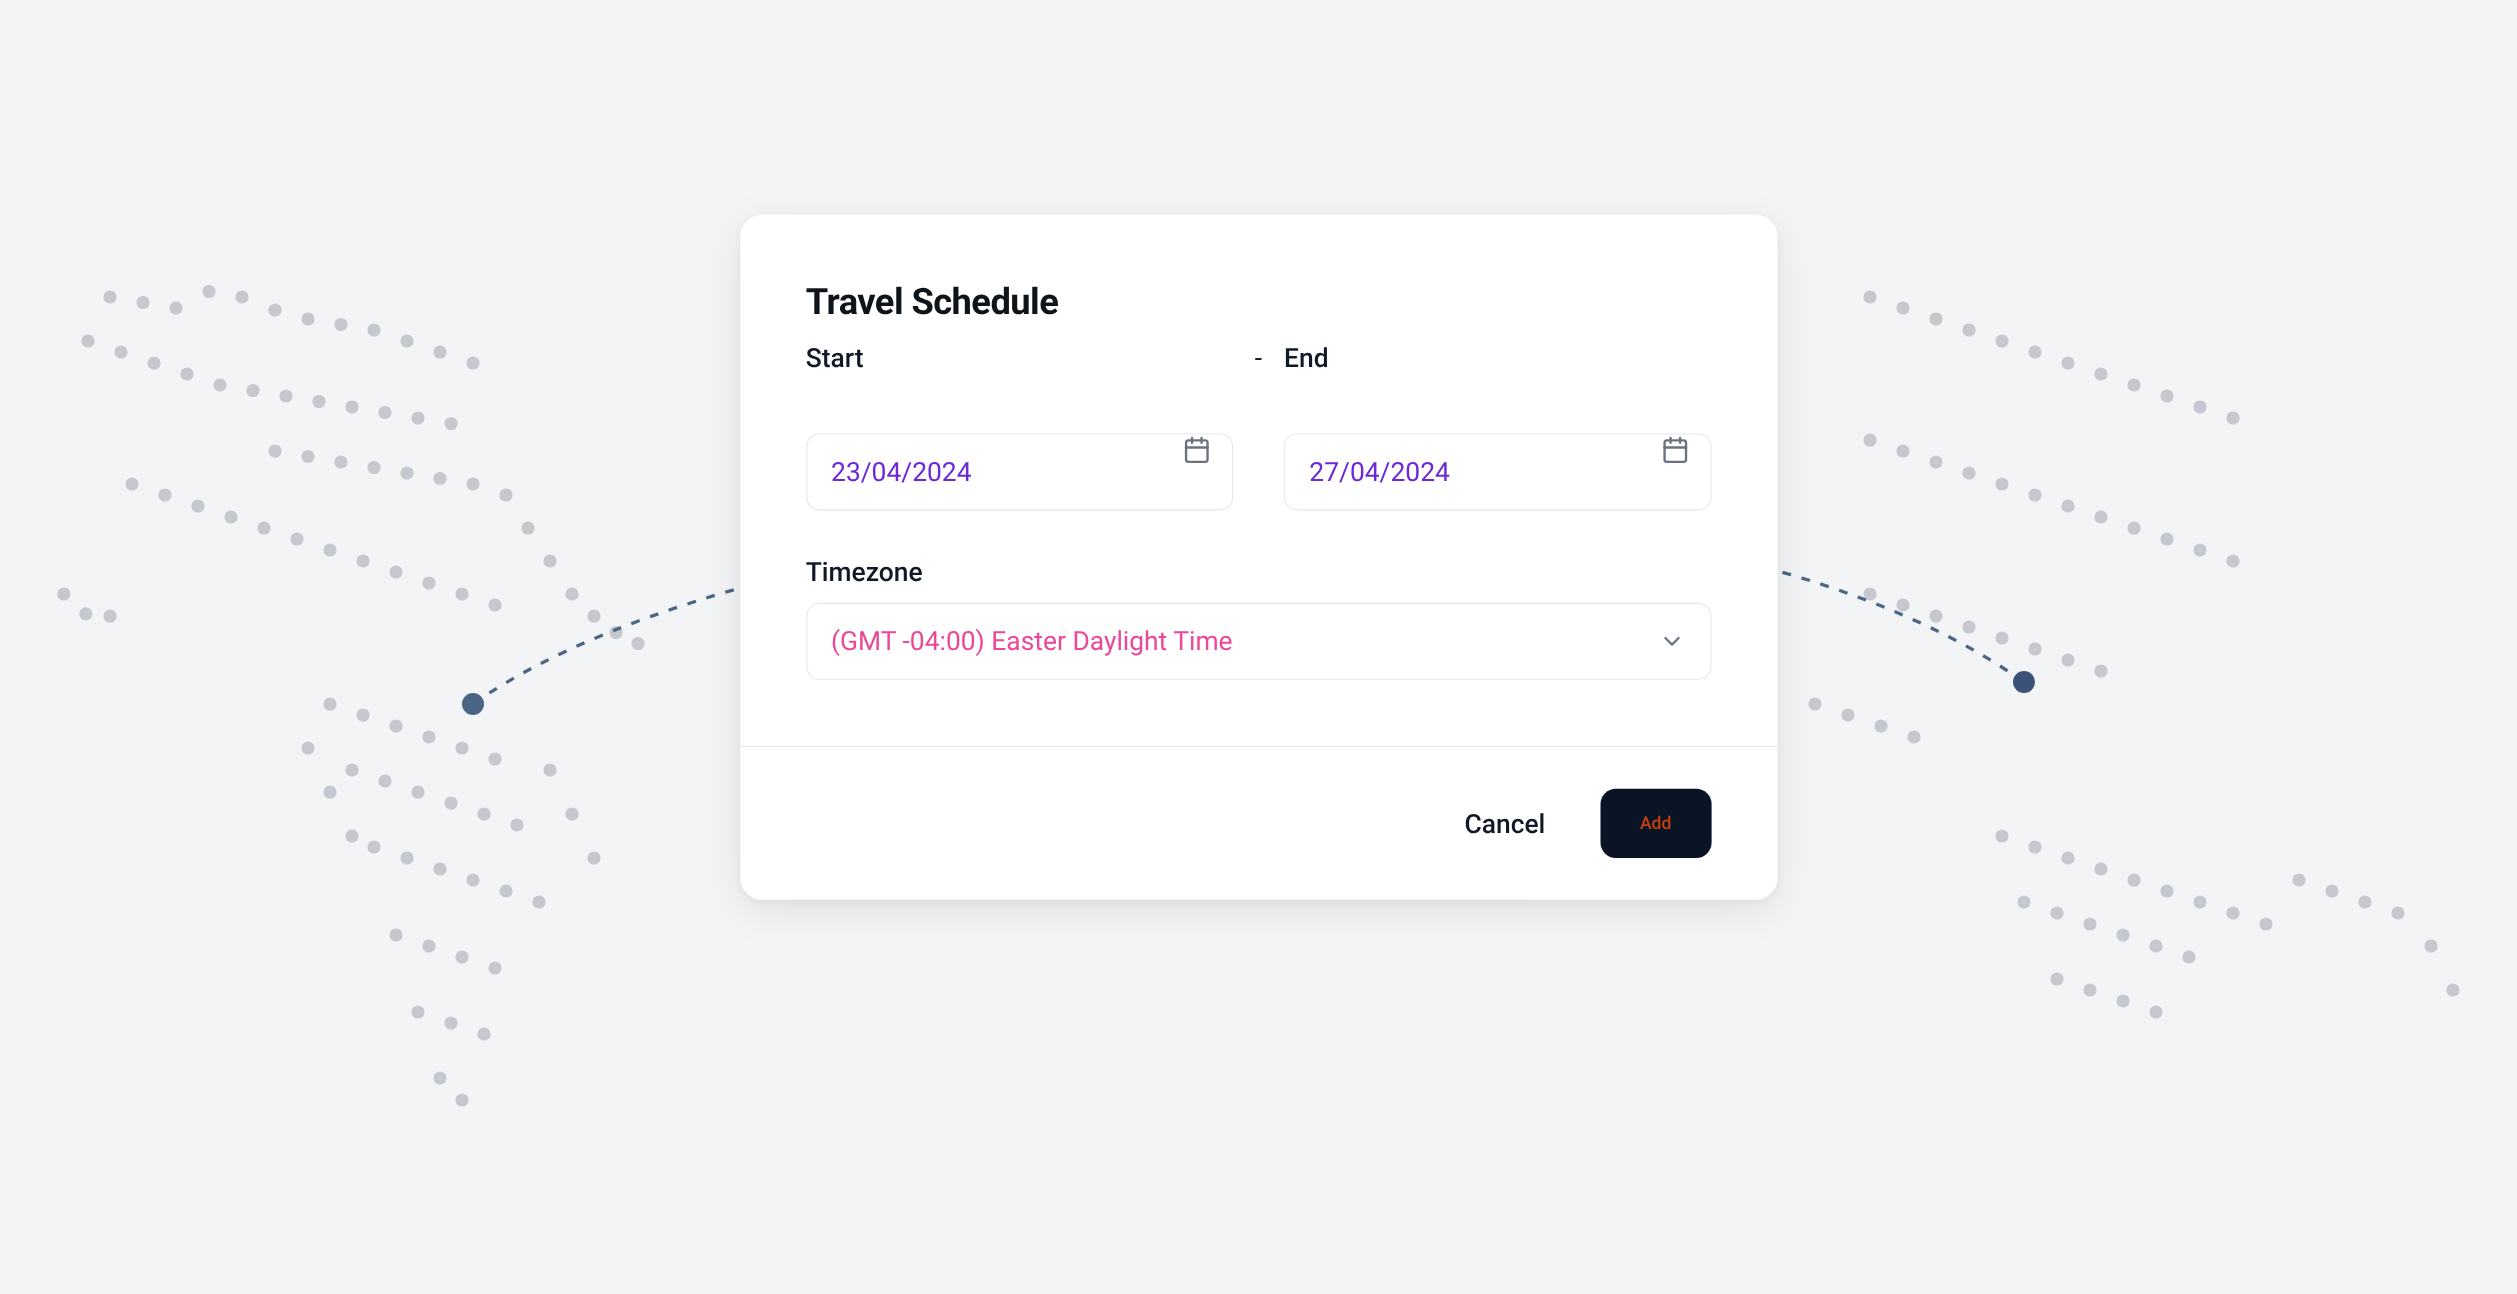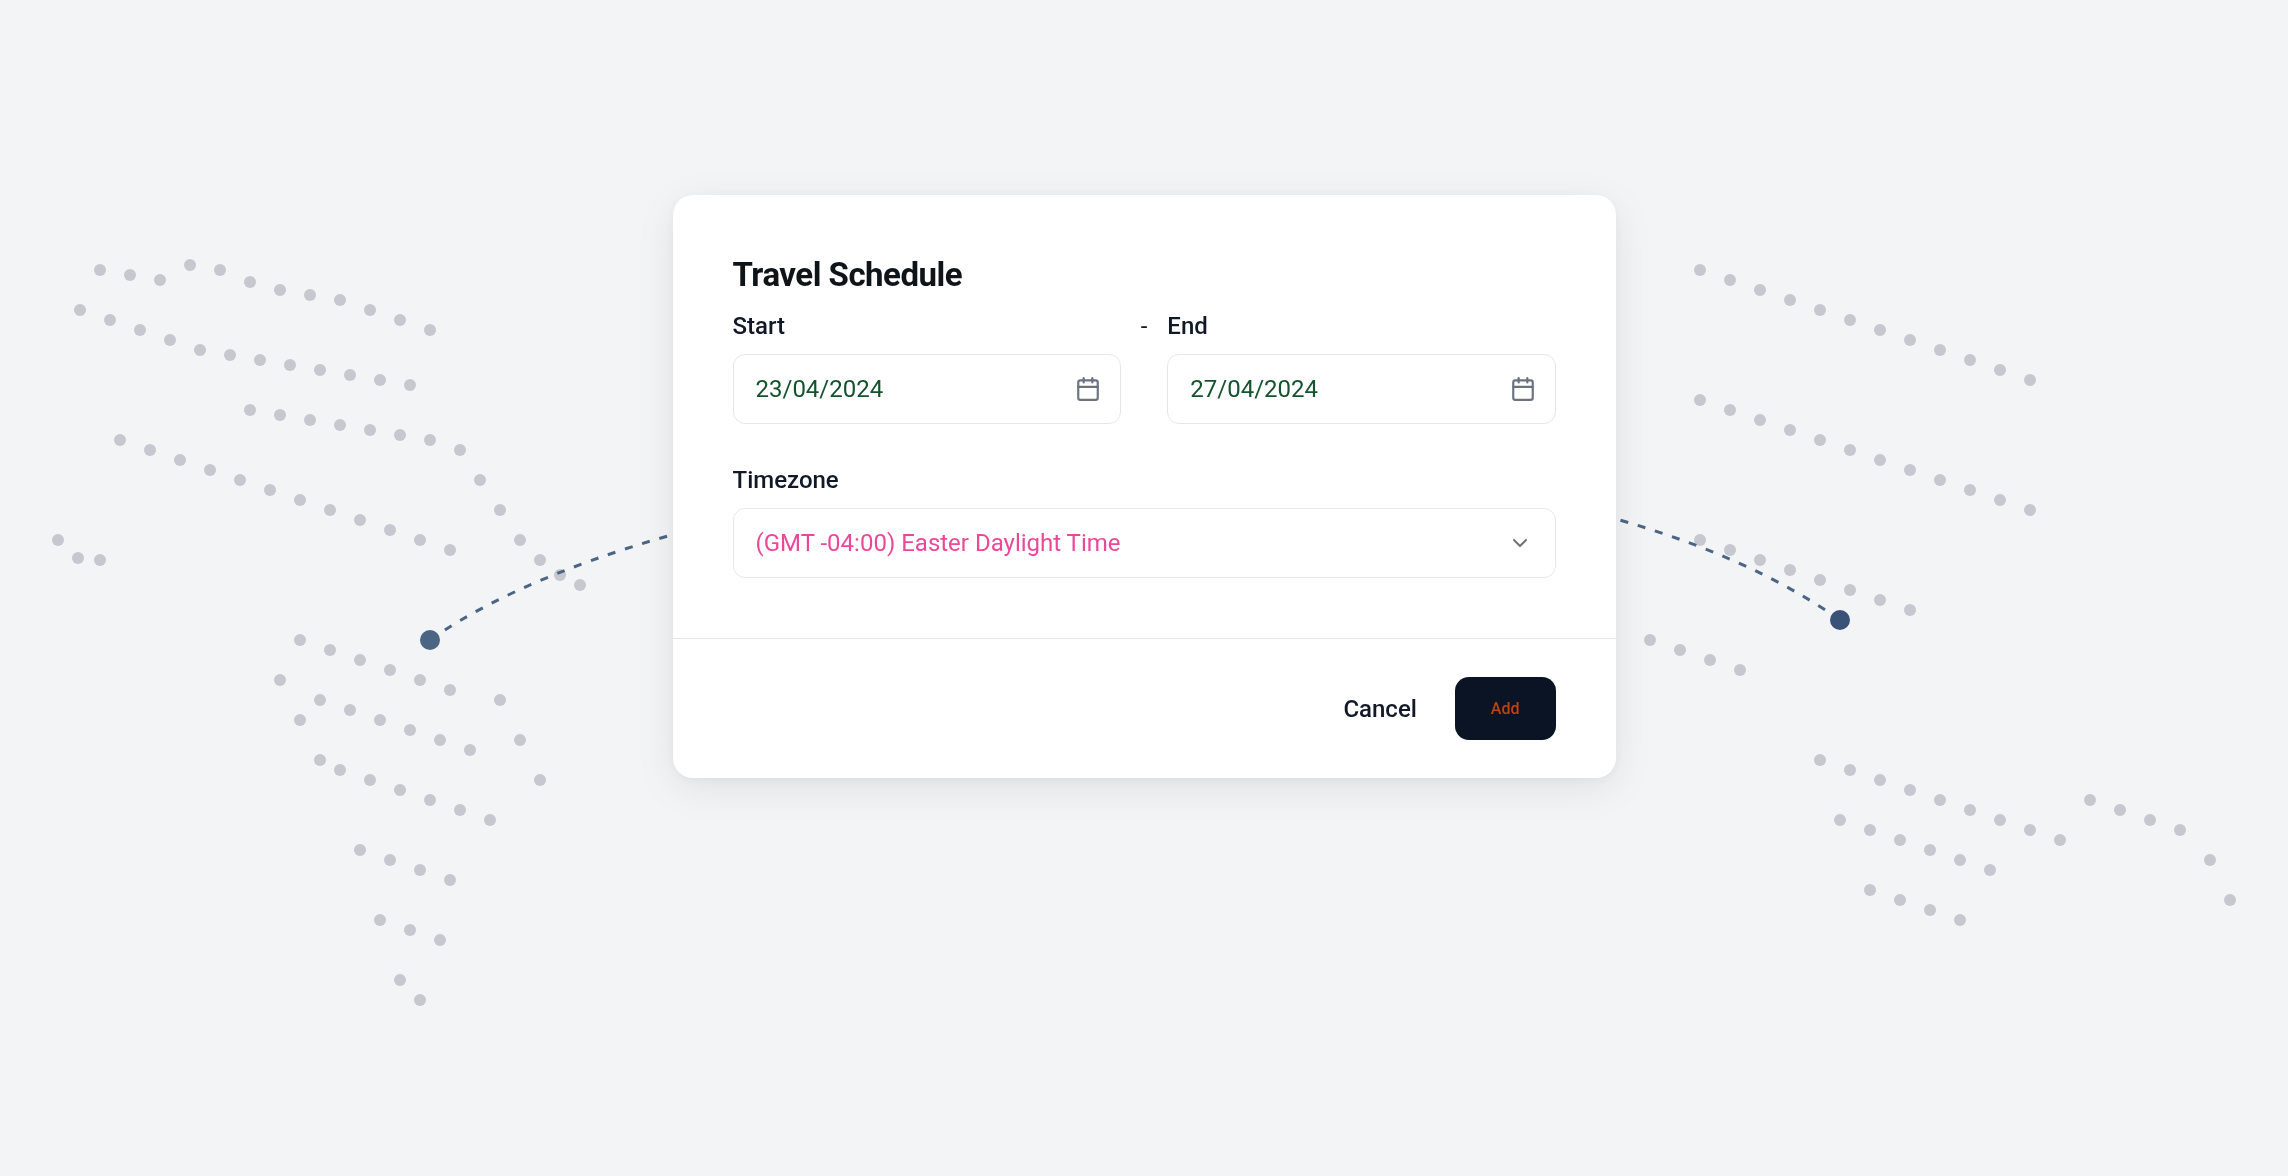--- a/index.html
+++ b/index.html
@@ -103,26 +103,27 @@
 
     .input-wrapper {
       position: relative;
     }
 
     .date-input {
       width: 100%;
       height: 70px;
       padding: 0 60px 0 22px;
       font-size: 24px;
-      color: #14532d;
+      color: #6d28d9;
       background: #ffffff;
       border: 1.5px solid #e5e7eb;
       border-radius: 12px;
       outline: none;
       font-family: inherit;
+      margin-top: 40px;
     }
 
     .input-icon {
       position: absolute;
       right: 20px;
       top: 50%;
       transform: translateY(-50%);
       width: 26px;
       height: 26px;
       color: #6b7280;
@@ -167,21 +168,21 @@
       color: #6b7280;
       pointer-events: none;
     }
 
     .modal-footer {
       border-top: 1.5px solid #e5e7eb;
       padding: 38px 60px;
       display: flex;
       justify-content: flex-end;
       align-items: center;
-      gap: 24px;
+      gap: 36px;
     }
 
     .btn-cancel {
       background: transparent;
       border: none;
       font-size: 24px;
       font-weight: 500;
       color: #111827;
       cursor: pointer;
       padding: 16px 14px;

